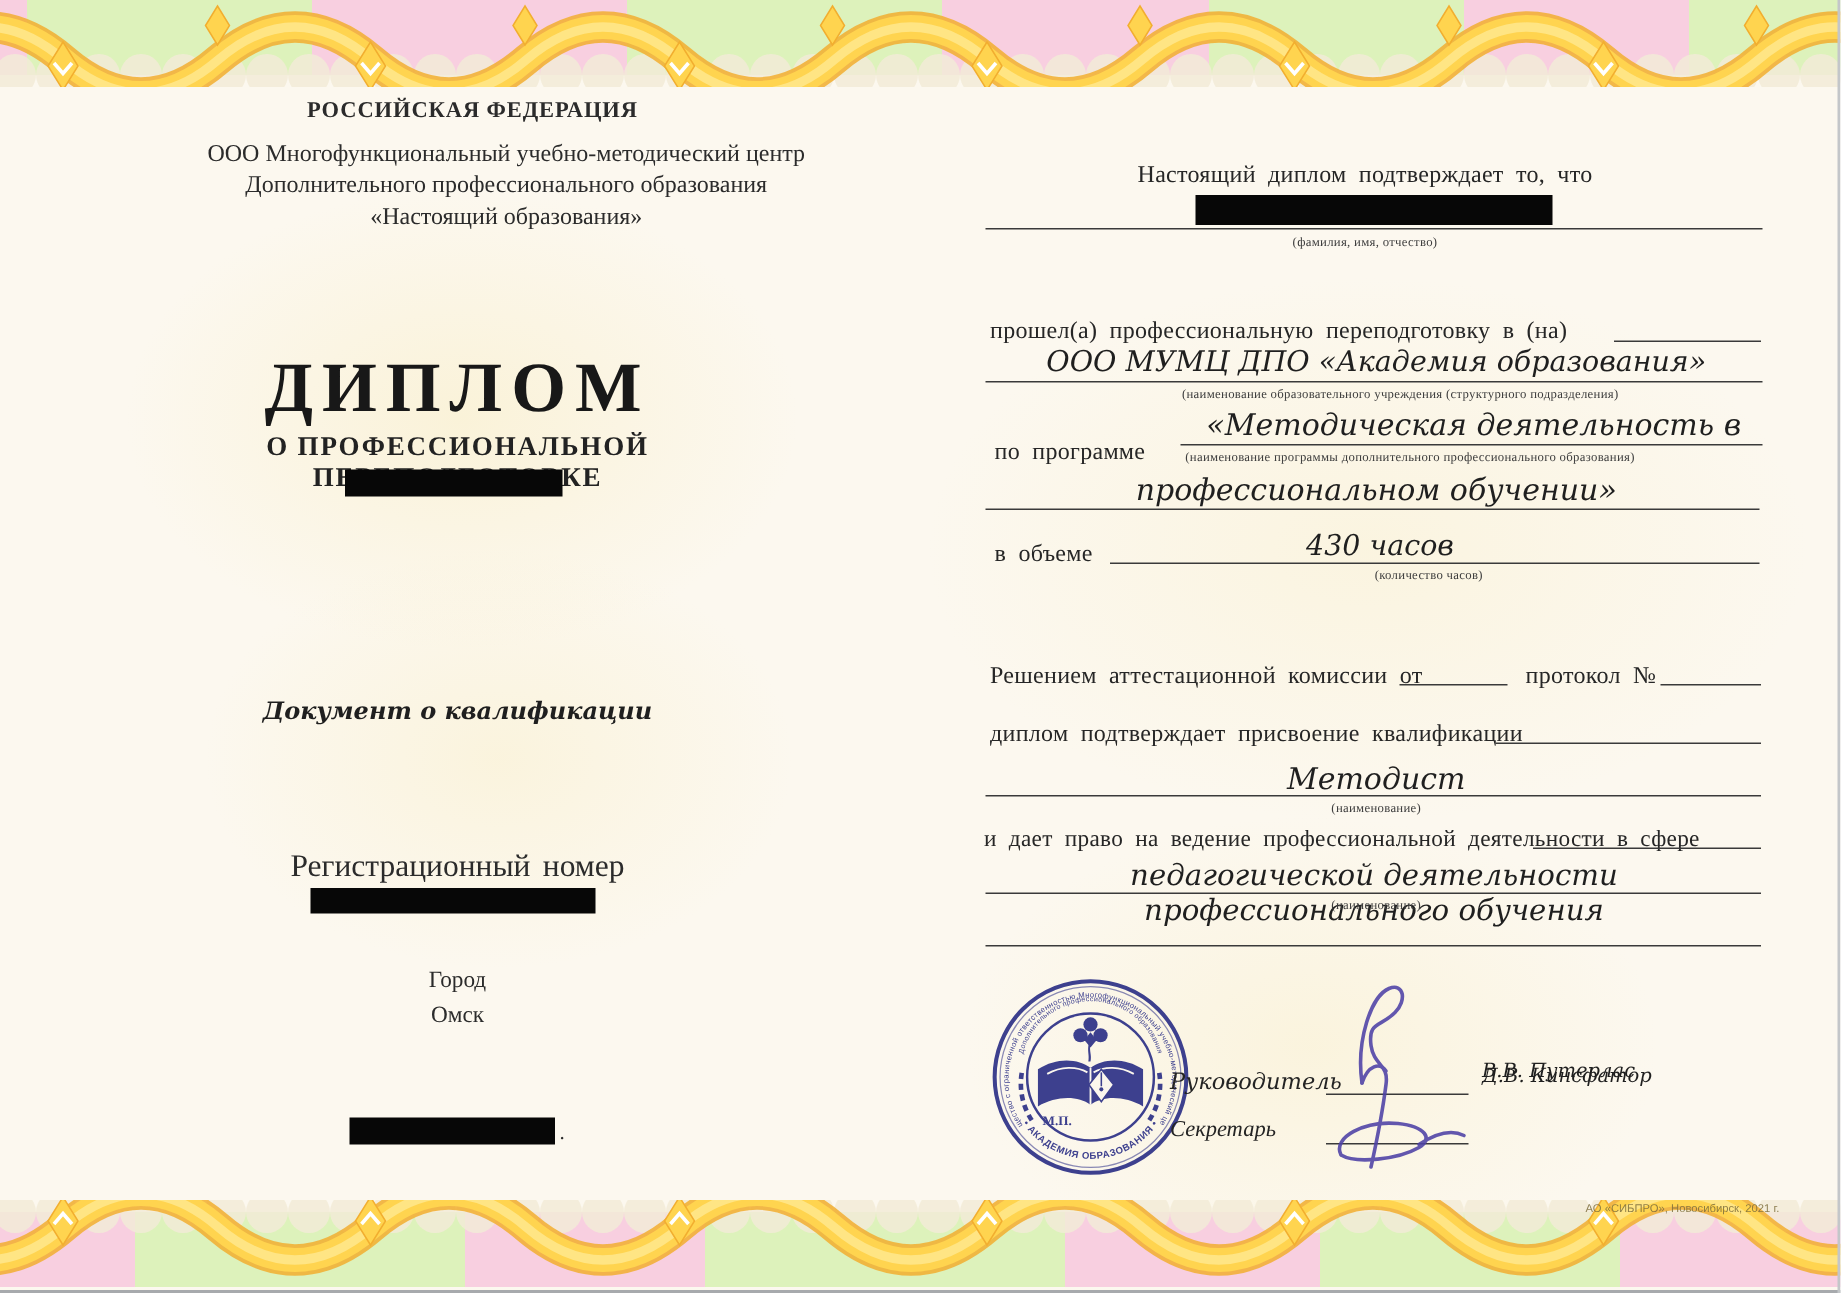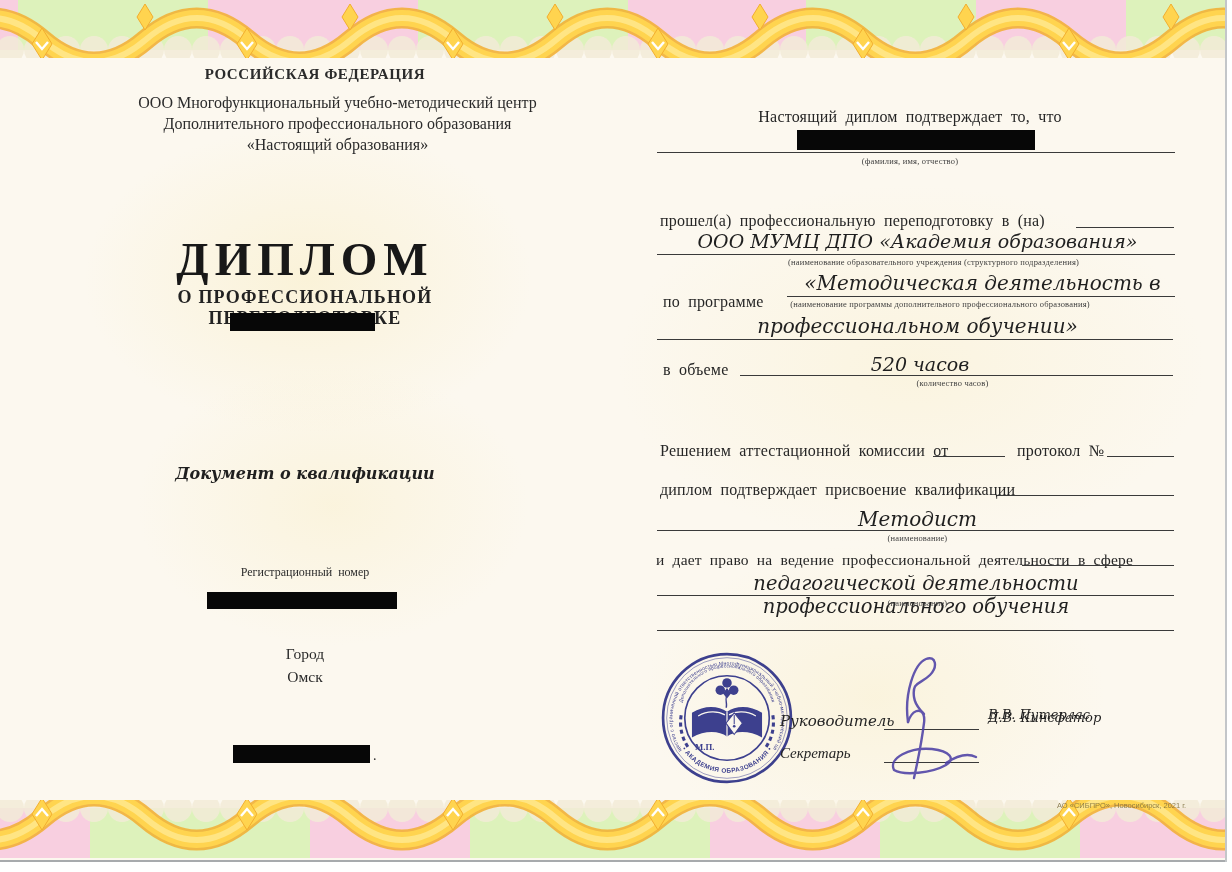--- a/index.html
+++ b/index.html
@@ -208,21 +208,21 @@
   </div>
 
   <div class="abs ctr" style="left:105px;top:232px;width:400px;font-size:47px;font-weight:bold;letter-spacing:6px;color:#181818;">ДИПЛОМ</div>
 
   <div class="abs ctr" style="left:85px;top:287px;width:440px;font-size:18px;font-weight:bold;letter-spacing:1.2px;color:#222;">О ПРОФЕССИОНАЛЬНОЙ ПЕРЕПОДГОТОВКЕ</div>
 
   <div class="abs redact" style="left:230px;top:313px;width:145px;height:18px;"></div>
 
   <div class="abs ctr val" style="left:105px;top:464px;width:400px;font-size:16px;font-weight:bold;">Документ о квалификации</div>
 
-  <div class="abs ctr" style="left:105px;top:565px;width:400px;font-size:12px;word-spacing:3px;text-align:center;">Регистрационный номер</div>
+  <div class="abs ctr" style="left:105px;top:565px;width:400px;font-size:21px;word-spacing:3px;text-align:center;">Регистрационный номер</div>
   <div class="abs redact" style="left:207px;top:592px;width:190px;height:17px;"></div>
 
   <div class="abs ctr" style="left:105px;top:645px;width:400px;font-size:15.5px;">Город</div>
   <div class="abs ctr" style="left:105px;top:668px;width:400px;font-size:15.5px;">Омск</div>
 
   <div class="abs redact" style="left:233px;top:745px;width:137px;height:18px;"></div>
   <div class="abs" style="left:373px;top:748px;font-size:14px;">.</div>
 
   <div class="abs ctr body-txt" style="left:700px;top:108px;width:420px;">Настоящий диплом подтверждает то, что</div>
   <div class="abs redact" style="left:797px;top:130px;width:238px;height:20px;"></div>
@@ -238,21 +238,21 @@
 
   <div class="abs body-txt" style="left:663px;top:281px;margin-top:12px;">по  программе</div>
   <div class="abs ctr val" style="left:790px;top:271px;width:385px;font-size:20px;">«Методическая деятельность в</div>
   <div class="abs fill-line" style="left:787px;top:296px;width:388px;"></div>
   <div class="abs ctr cap" style="left:700px;top:299px;width:480px;">(наименование программы дополнительного профессионального образования)</div>
 
   <div class="abs ctr val" style="left:660px;top:314px;width:515px;font-size:20px;">профессиональном обучении»</div>
   <div class="abs fill-line" style="left:657px;top:339px;width:516px;"></div>
 
   <div class="abs body-txt" style="left:663px;top:361px;">в  объеме</div>
-  <div class="abs ctr val" style="left:740px;top:353px;width:360px;font-size:19px;">520 часов</div>
+  <div class="abs ctr val" style="left:740px;top:353px;width:360px;font-size:19px;">430 часов</div>
   <div class="abs fill-line" style="left:740px;top:375px;width:433px;"></div>
   <div class="abs ctr cap" style="left:740px;top:378px;width:425px;">(количество часов)</div>
 
   <div class="abs body-txt" style="left:660px;top:442px;">Решением  аттестационной  комиссии  от</div>
   <div class="abs fill-line" style="left:933px;top:456px;width:72px;"></div>
   <div class="abs body-txt" style="left:1017px;top:442px;">протокол  №</div>
   <div class="abs fill-line" style="left:1107px;top:456px;width:67px;"></div>
 
   <div class="abs body-txt" style="left:660px;top:481px;">диплом  подтверждает присвоение  квалификации</div>
   <div class="abs fill-line" style="left:997px;top:495px;width:177px;"></div>

